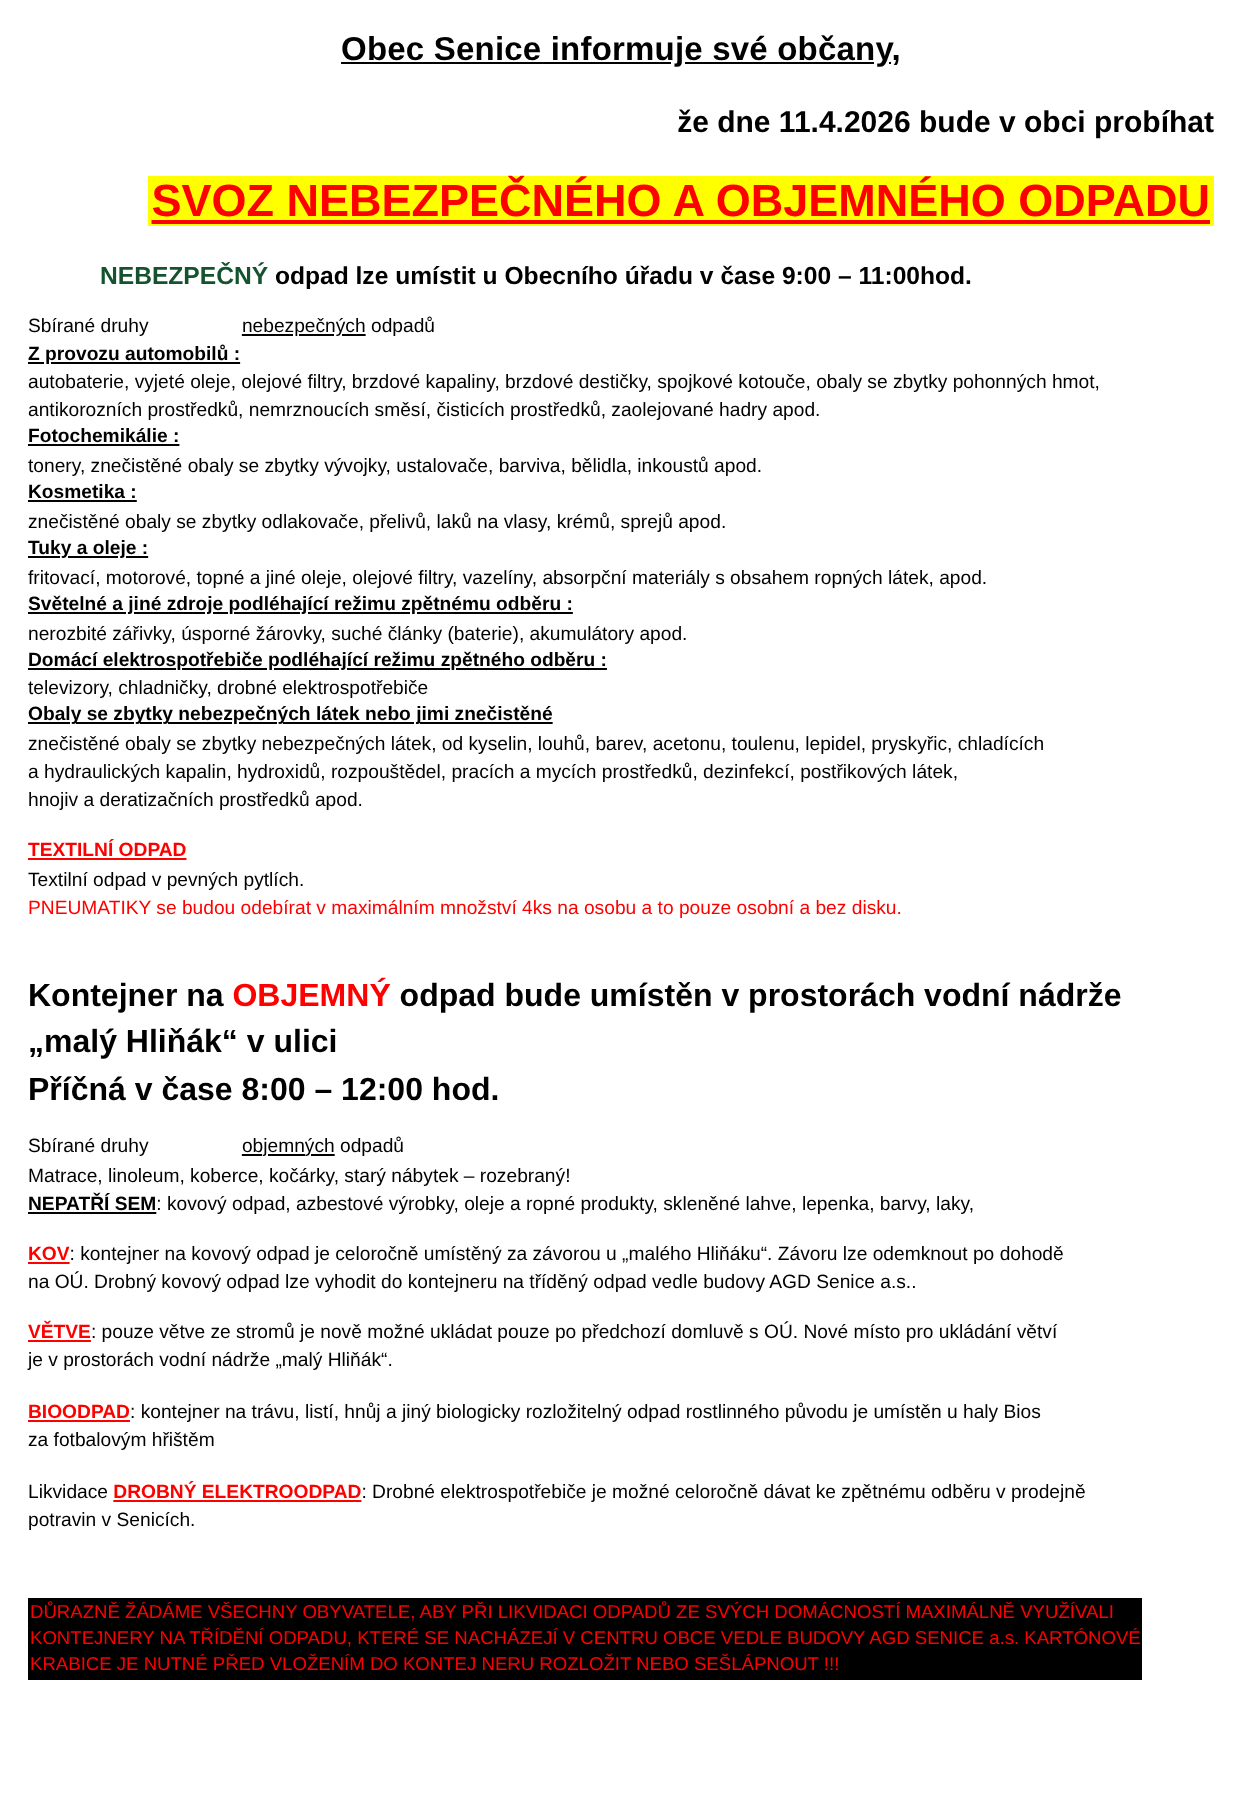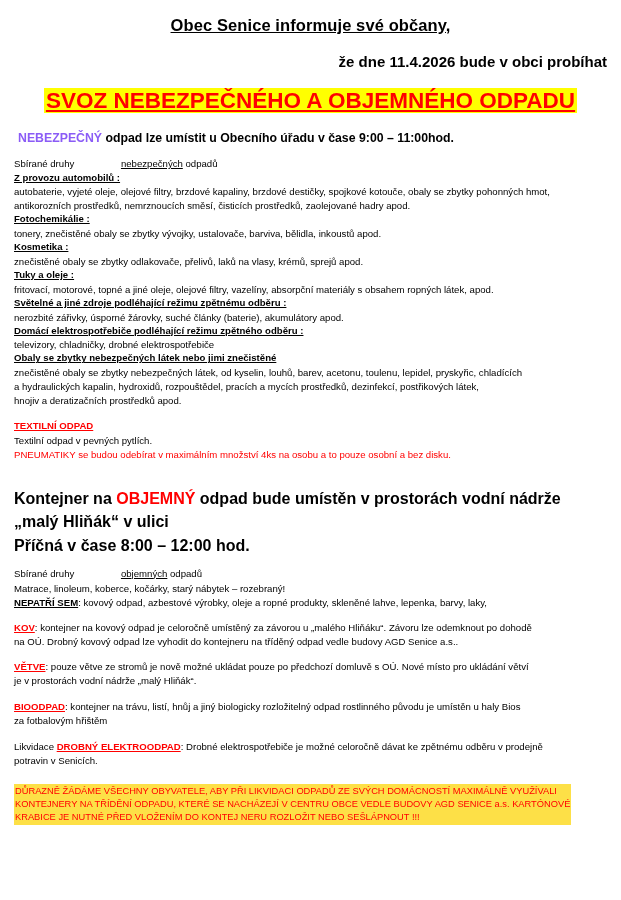--- a/index.html
+++ b/index.html
@@ -31,40 +31,41 @@
     margin: 6px 0 0 0;
     letter-spacing: 0.1px;
   }
   .h2 {
     text-align: right;
     font-size: 15px;
     font-weight: bold;
     margin: 18px 0 0 0;
   }
   .h3-hl {
-    text-align: center;
+    text-align: right;
     margin: 18px 0 0 0;
   }
   .h3-hl span {
     font-size: 22.5px;
     font-weight: bold;
     color: #ff0000;
     background: #ffff00;
     text-decoration: underline;
     padding: 0 2px;
     line-height: 1.15;
   }
 
   .lead {
     font-size: 12.3px;
     font-weight: bold;
     margin: 17px 0 0 4px;
   }
   .lead .red {
-    color: #8b5cf6;
+    color: #14532d;
+    margin-left: 32px;
   }
 
   .block {
     margin-top: 13px;
   }
   p {
     margin: 0;
     font-size: 9.6px;
     line-height: 1.33;
   }
@@ -109,22 +110,22 @@
   }
   .objem-head .red { color: #ff0000; }
 
   .tag {
     font-weight: bold;
     text-decoration: underline;
     color: #ff0000;
   }
 
   .final {
-    margin-top: 16px;
-    background: #fde047;
+    margin-top: 31px;
+    background: #000000;
     color: #ff0000;
     font-size: 9.3px;
     line-height: 1.42;
     font-weight: normal;
     display: inline-block;
     padding: 1px 1px;
   }
 </style>
 </head>
 <body>

